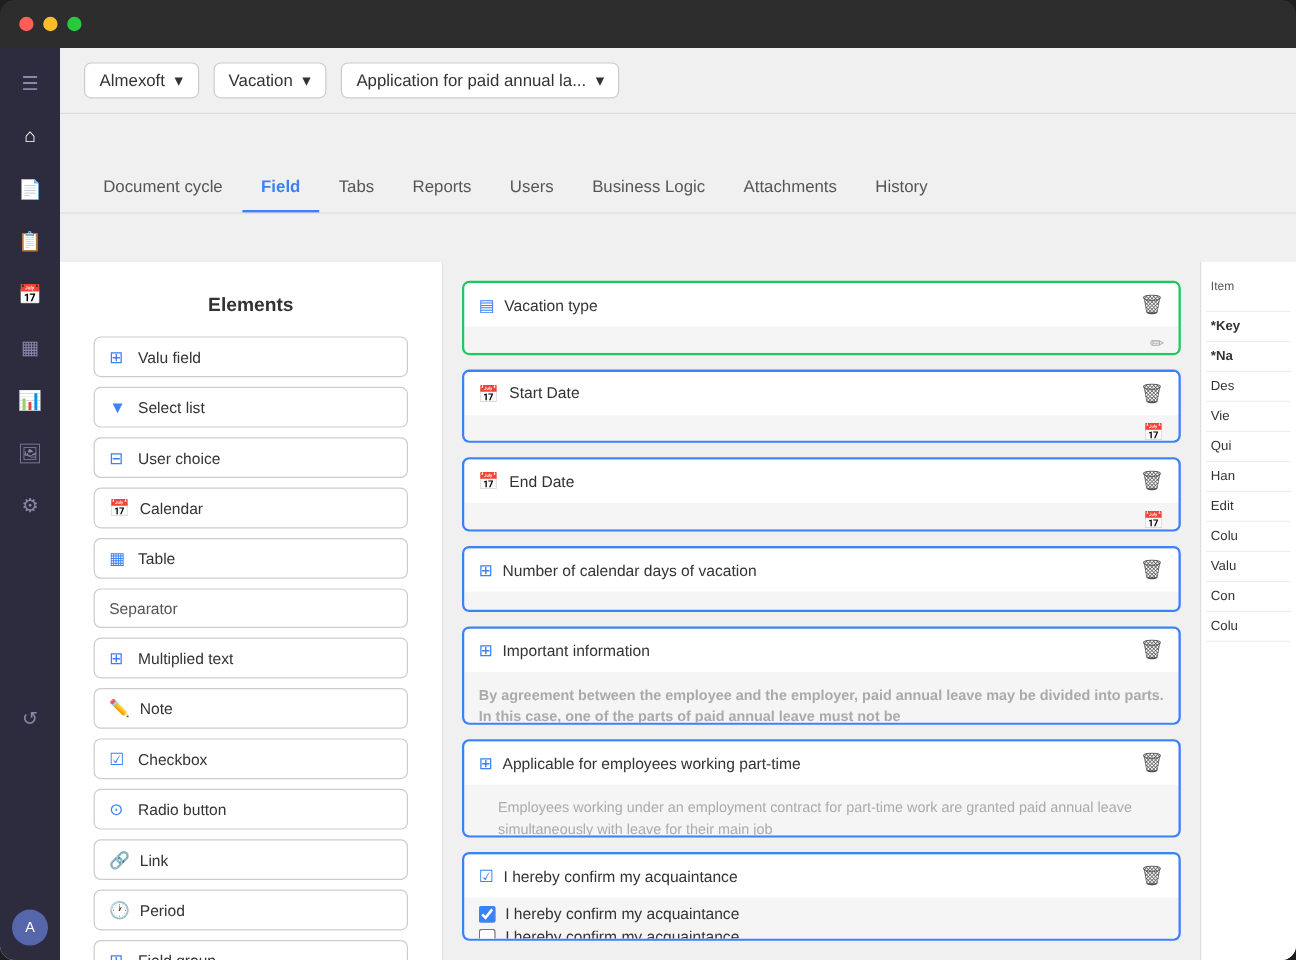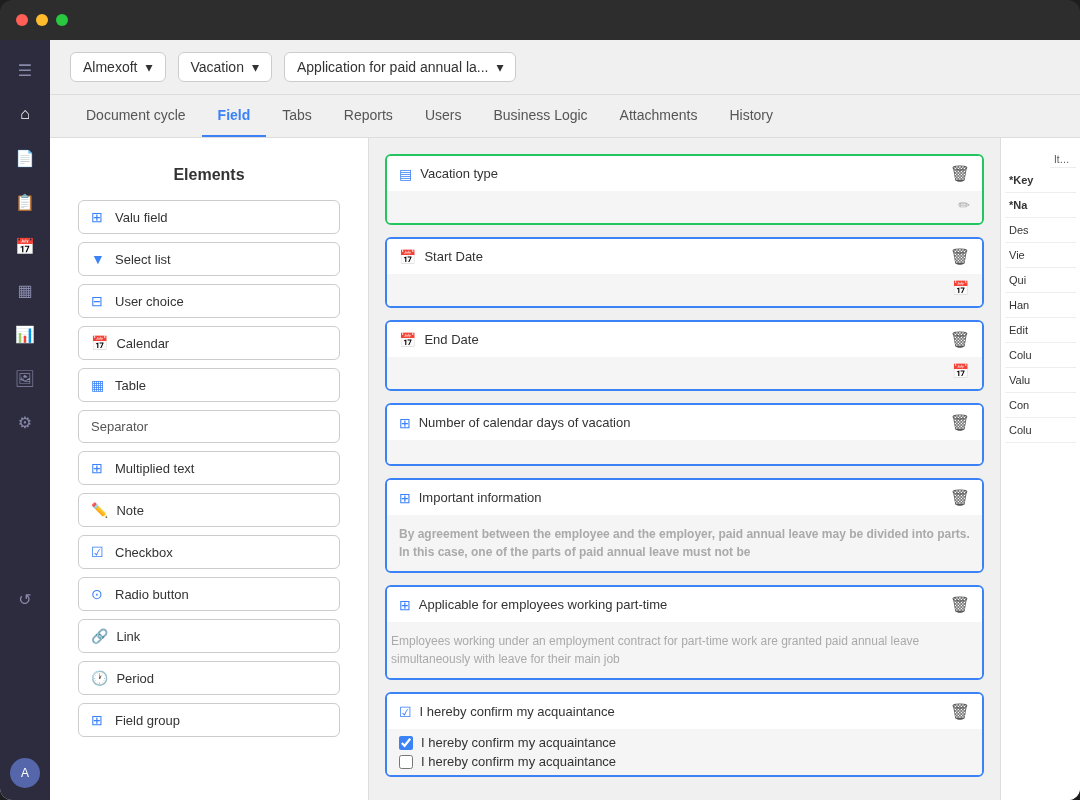--- a/index.html
+++ b/index.html
@@ -65,20 +65,21 @@
       font-size: 12px;
       display: flex; align-items: center; justify-content: center;
     }
 
     
     .content {
       flex: 1;
       display: flex;
       flex-direction: column;
       overflow: hidden;
+      gap: 40px;
     }
 
     
     .topbar {
       background: #f0f0f0;
       padding: 12px 20px;
       display: flex;
       align-items: center;
       gap: 12px;
       border-bottom: 1px solid #ddd;
@@ -229,21 +230,21 @@
       font-size: 11px;
       color: #333;
       padding: 6px 4px;
       border-bottom: 1px solid #eee;
       cursor: pointer;
       white-space: nowrap;
       overflow: hidden;
       text-overflow: ellipsis;
     }
     .prop-item.required { font-weight: 600; }
-    .prop-item.label { color: #555; font-size: 10px; padding: 8px 4px 2px; margin-left: 45px; }
+    .prop-item.label { color: #555; font-size: 10px; padding: 8px 4px 14px; }
 
     
     .checkbox-row {
       display: flex;
       align-items: center;
       gap: 8px;
       font-size: 13px;
       color: #333;
     }
     .checkbox-row input[type=checkbox] {
@@ -428,21 +429,21 @@
         </div>
 
         <div class="field-card">
           <div class="field-header">
             <div class="field-header-left">
               <span class="field-icon">⊞</span>
               <span>Applicable for employees working part-time</span>
             </div>
             <span class="field-delete">🗑</span>
           </div>
-          <div class="field-body" style="justify-content: flex-start; padding: 6px 4px;">
+          <div class="field-body" style="justify-content: flex-start; padding: 6px 28px;">
             <span class="field-body-text">Employees working under an employment contract for part-time work are granted paid annual leave simultaneously with leave for their main job</span>
           </div>
         </div>
 
         <div class="field-card">
           <div class="field-header">
             <div class="field-header-left">
               <span class="field-icon">☑</span>
               <span>I hereby confirm my acquaintance</span>
             </div>

